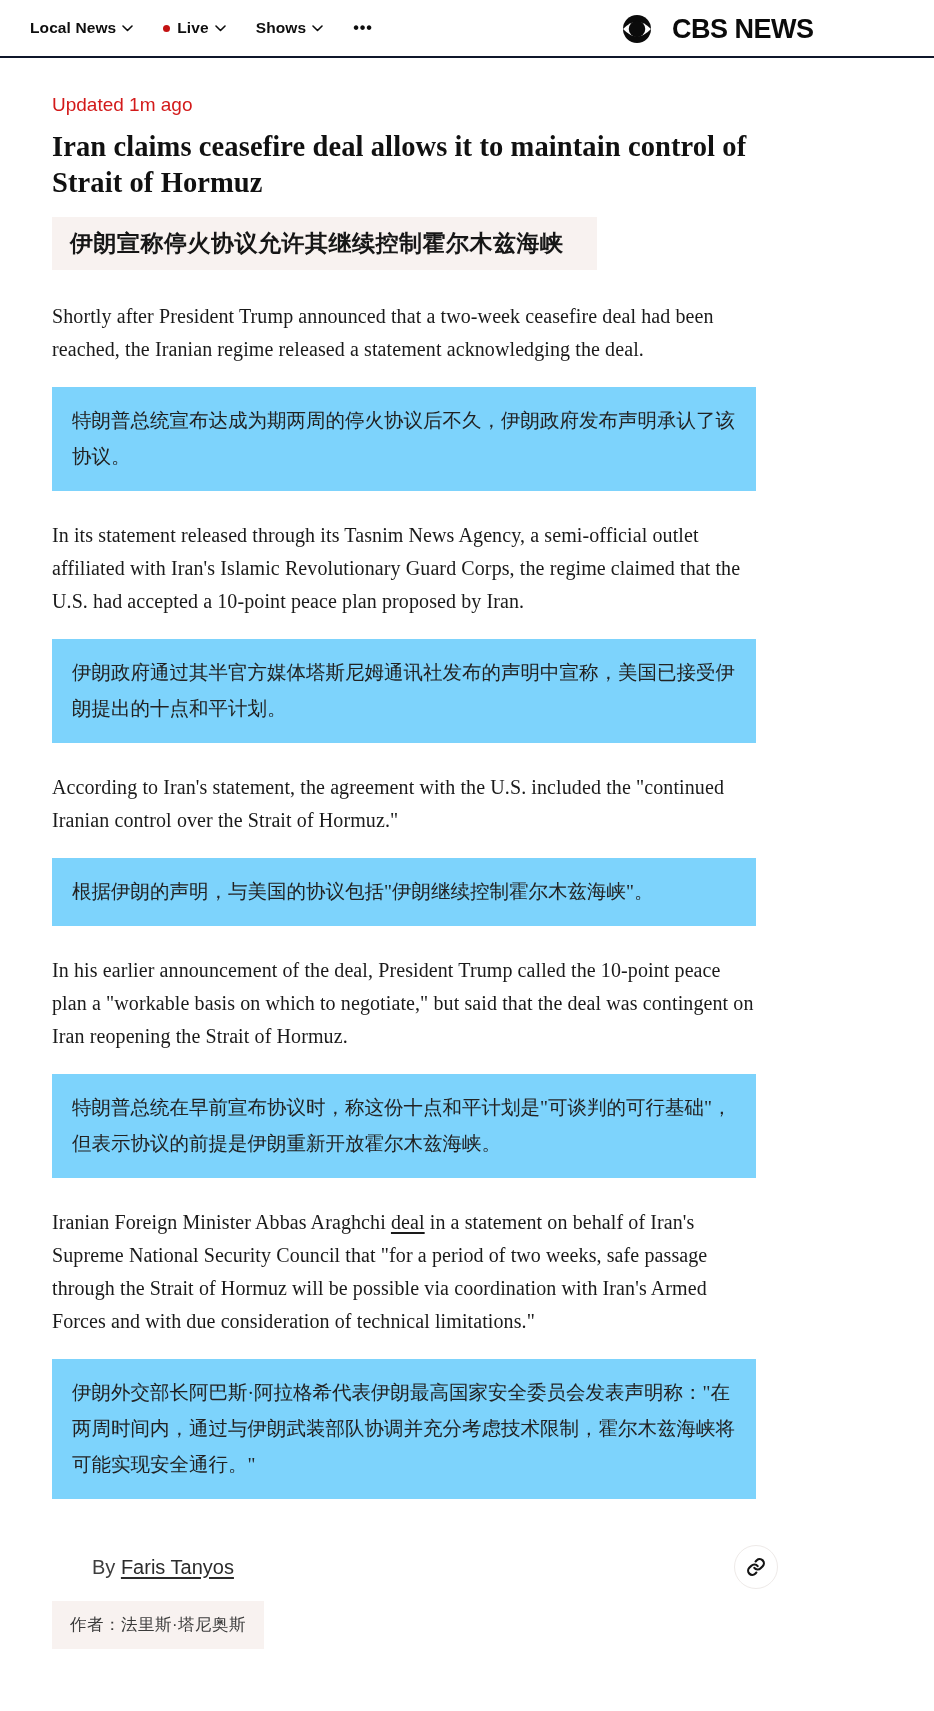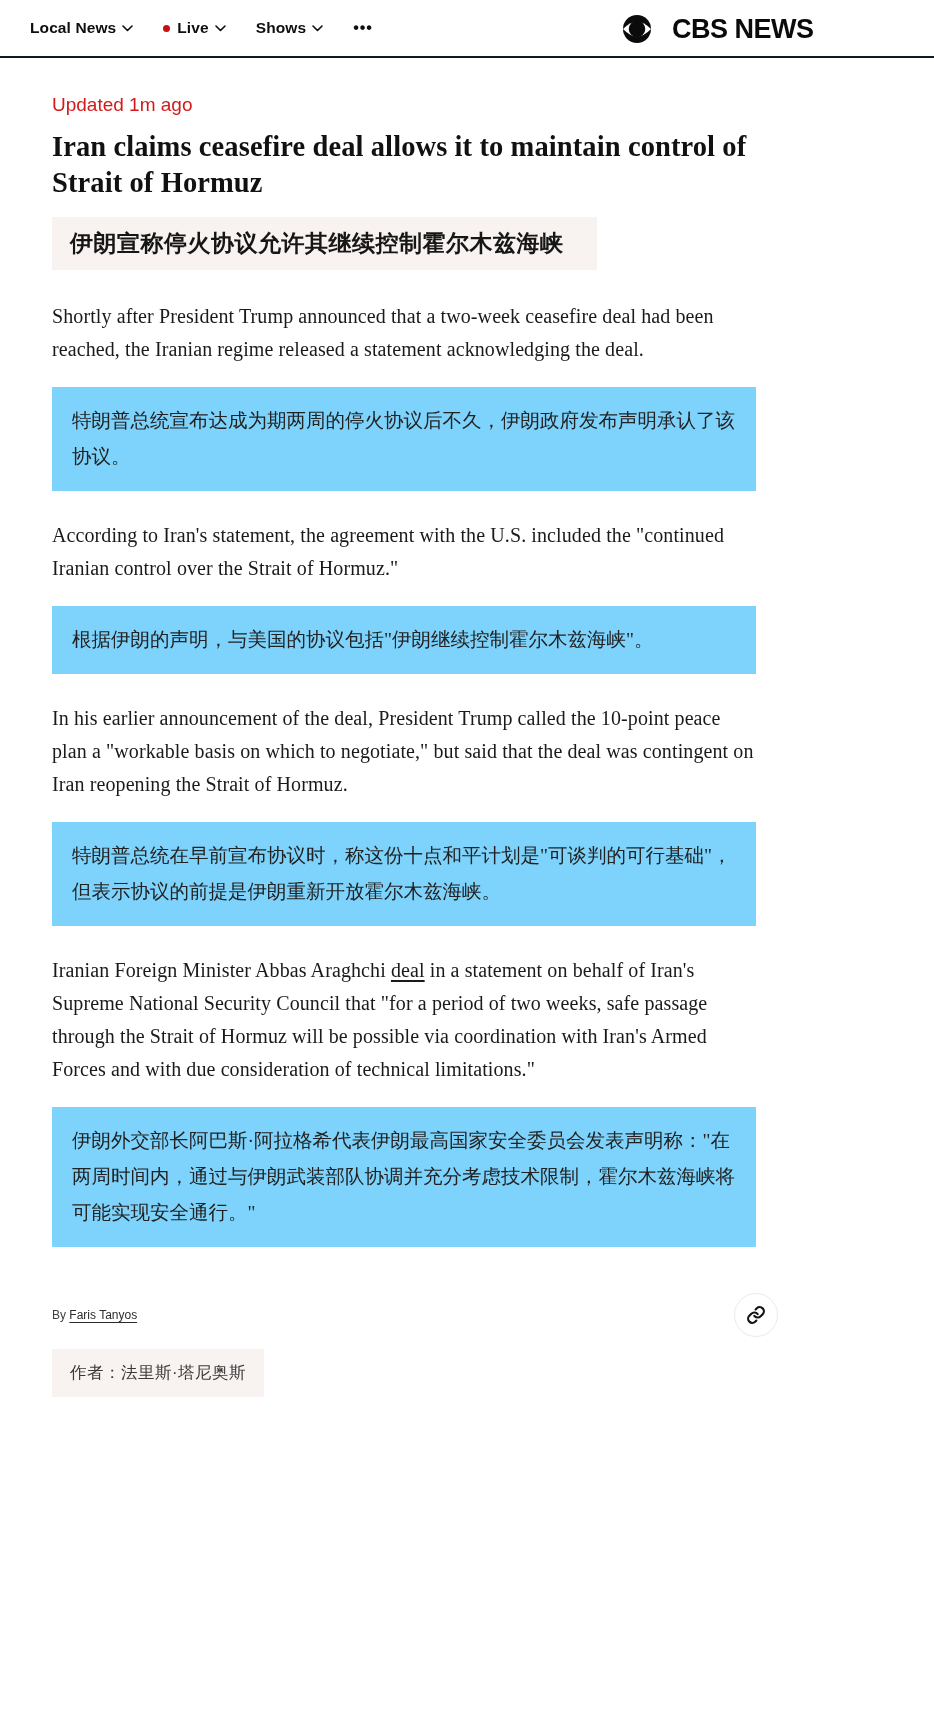--- a/index.html
+++ b/index.html
@@ -138,22 +138,23 @@
   
   .byline-row {
     width: 726px;
     margin-top: 46px;
     display: flex;
     justify-content: space-between;
     align-items: center;
     margin-bottom: 12px;
   }
   .byline {
-    font-size: 12px;
+    font-size: 20px;
     color: #3d3d3d;
+    margin-left: 40px;
   }
   .byline a.author-link {
     color: #2b2b2b;
     text-decoration: underline;
     text-underline-offset: 3px;
     cursor: pointer;
   }
   .share-btn {
     width: 44px; height: 44px;
     border-radius: 50%;
@@ -239,20 +240,24 @@
     <span class="zh-h">伊朗宣称停火协议允许其继续控制霍尔木兹海峡</span>
   </div>
 
   
   <p class="para">Shortly after President Trump announced that a two-week ceasefire deal had been reached, the Iranian regime released a statement acknowledging the deal.</p>
   <div class="zh-box">
     <span class="zh-p">特朗普总统宣布达成为期两周的停火协议后不久，伊朗政府发布声明承认了该协议。</span>
   </div>
 
   
+  <p class="para">In its statement released through its Tasnim News Agency, a semi-official outlet affiliated with Iran's Islamic Revolutionary Guard Corps, the regime claimed that the U.S. had accepted a 10-point peace plan proposed by Iran.</p>
+  <div class="zh-box">
+    <span class="zh-p">伊朗政府通过其半官方媒体塔斯尼姆通讯社发布的声明中宣称，美国已接受伊朗提出的十点和平计划。</span>
+  </div>
 
   
   <p class="para">According to Iran's statement, the agreement with the U.S. included the "continued Iranian control over the Strait of Hormuz."</p>
   <div class="zh-box">
     <span class="zh-p">根据伊朗的声明，与美国的协议包括"伊朗继续控制霍尔木兹海峡"。</span>
   </div>
 
   
   <p class="para">In his earlier announcement of the deal, President Trump called the 10-point peace plan a "workable basis on which to negotiate," but said that the deal was contingent on Iran reopening the Strait of Hormuz.</p>
   <div class="zh-box">

